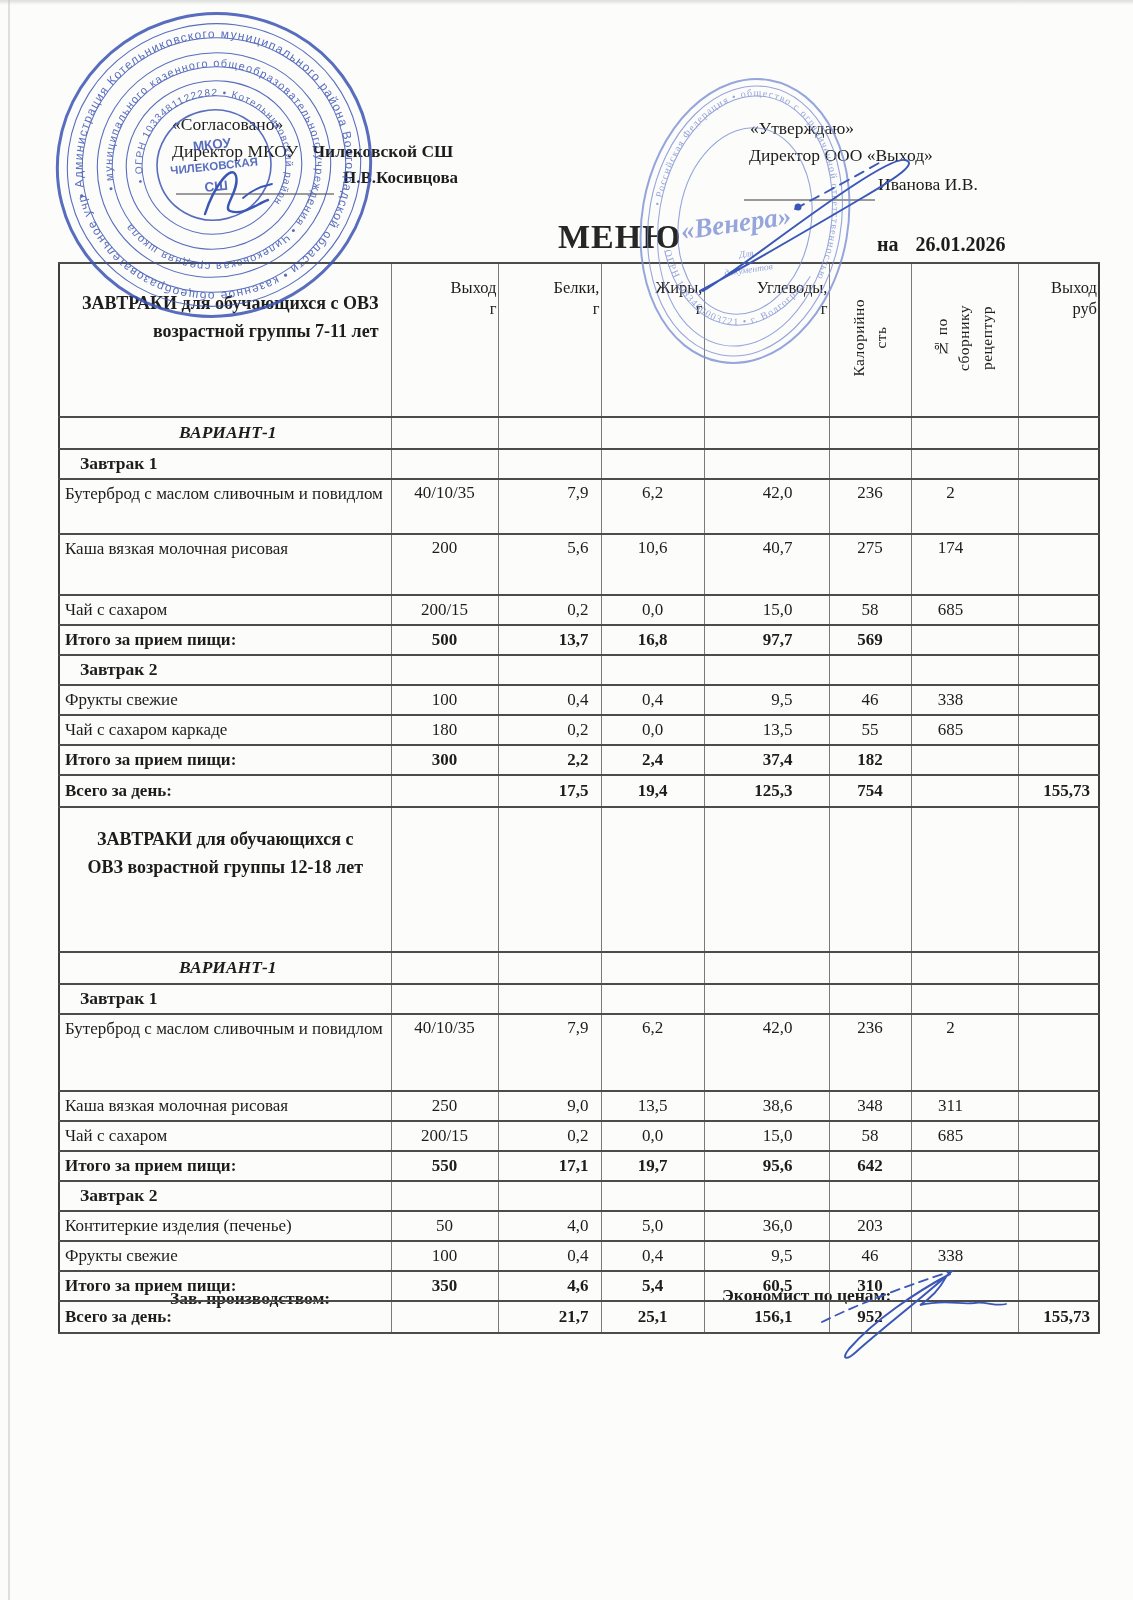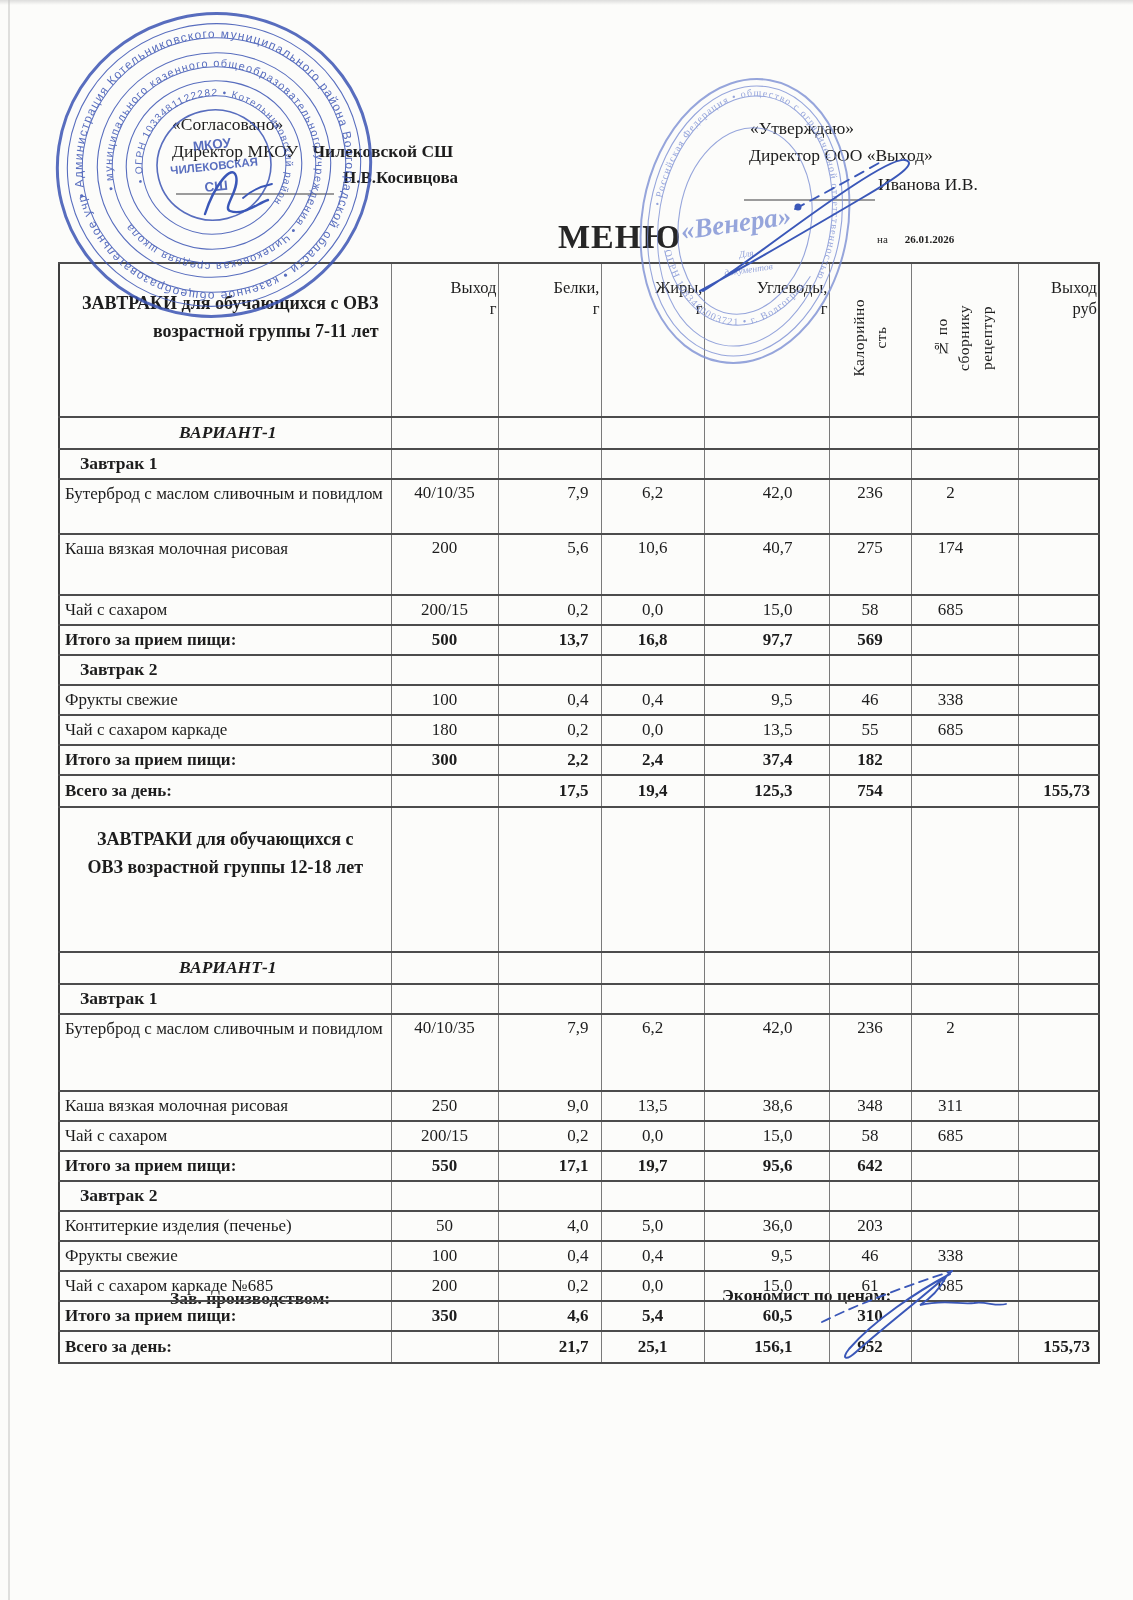--- a/index.html
+++ b/index.html
@@ -16,21 +16,21 @@
   .al3{left:343px;top:168px;font-size:17px;font-weight:bold;}
   .ar1{left:750px;top:118px;font-size:17.5px;}
   .ar2{left:749px;top:145px;font-size:17.5px;}
   .ar3{left:878px;top:174px;font-size:17.5px;}
   .sigline{position:absolute;height:2px;background:#9b9b9b;}
   .sigline-left{left:176px;top:193px;width:158px;}
   .sigline-right{left:744px;top:199px;width:131px;}
 
   
   .menu-title{left:558px;top:218px;font-size:34px;font-weight:bold;letter-spacing:1px;color:#262626;}
-  .date-line{left:877px;top:233px;font-size:11px;font-weight:normal;}
+  .date-line{left:877px;top:233px;font-size:20px;font-weight:bold;}
   .date-line b{margin-left:17px;}
 
   
   table.menu-table{position:absolute;left:58px;top:262px;width:1040px;border-collapse:collapse;table-layout:fixed;z-index:2;}
   .menu-table th,.menu-table td{border-left:1px solid #7a7a7a;border-right:1px solid #7a7a7a;border-top:2px solid #4c4c4c;border-bottom:2px solid #4c4c4c;overflow:hidden;}
   .menu-table{border:2px solid #3e3e3e;}
   .menu-table th{height:126px;vertical-align:top;}
   th.c0{font-weight:bold;font-size:18px;text-align:right;padding:26px 12px 0;line-height:1.55;}
   th.ch{font-weight:normal;font-size:16.5px;text-align:right;padding-top:13px;white-space:pre-line;line-height:1.3;}
   th.vert{vertical-align:middle;text-align:center;font-weight:normal;}
@@ -341,30 +341,20 @@
         <tr class="rt-item">
           <td class="c0">Фрукты свежие</td>
           <td class="c1">100</td>
           <td class="c2">0,4</td>
           <td class="c3">0,4</td>
           <td class="c4">9,5</td>
           <td class="c5">46</td>
           <td class="c6">338</td>
           <td class="c7"></td>
         </tr>
-        <tr class="rt-item">
-          <td class="c0">Чай с сахаром каркаде №685</td>
-          <td class="c1">200</td>
-          <td class="c2">0,2</td>
-          <td class="c3">0,0</td>
-          <td class="c4">15,0</td>
-          <td class="c5">61</td>
-          <td class="c6">685</td>
-          <td class="c7"></td>
-        </tr>
         <tr class="rt-total">
           <td class="c0">Итого за прием пищи:</td>
           <td class="c1">350</td>
           <td class="c2">4,6</td>
           <td class="c3">5,4</td>
           <td class="c4">60,5</td>
           <td class="c5">310</td>
           <td class="c6"></td>
           <td class="c7"></td>
         </tr>

